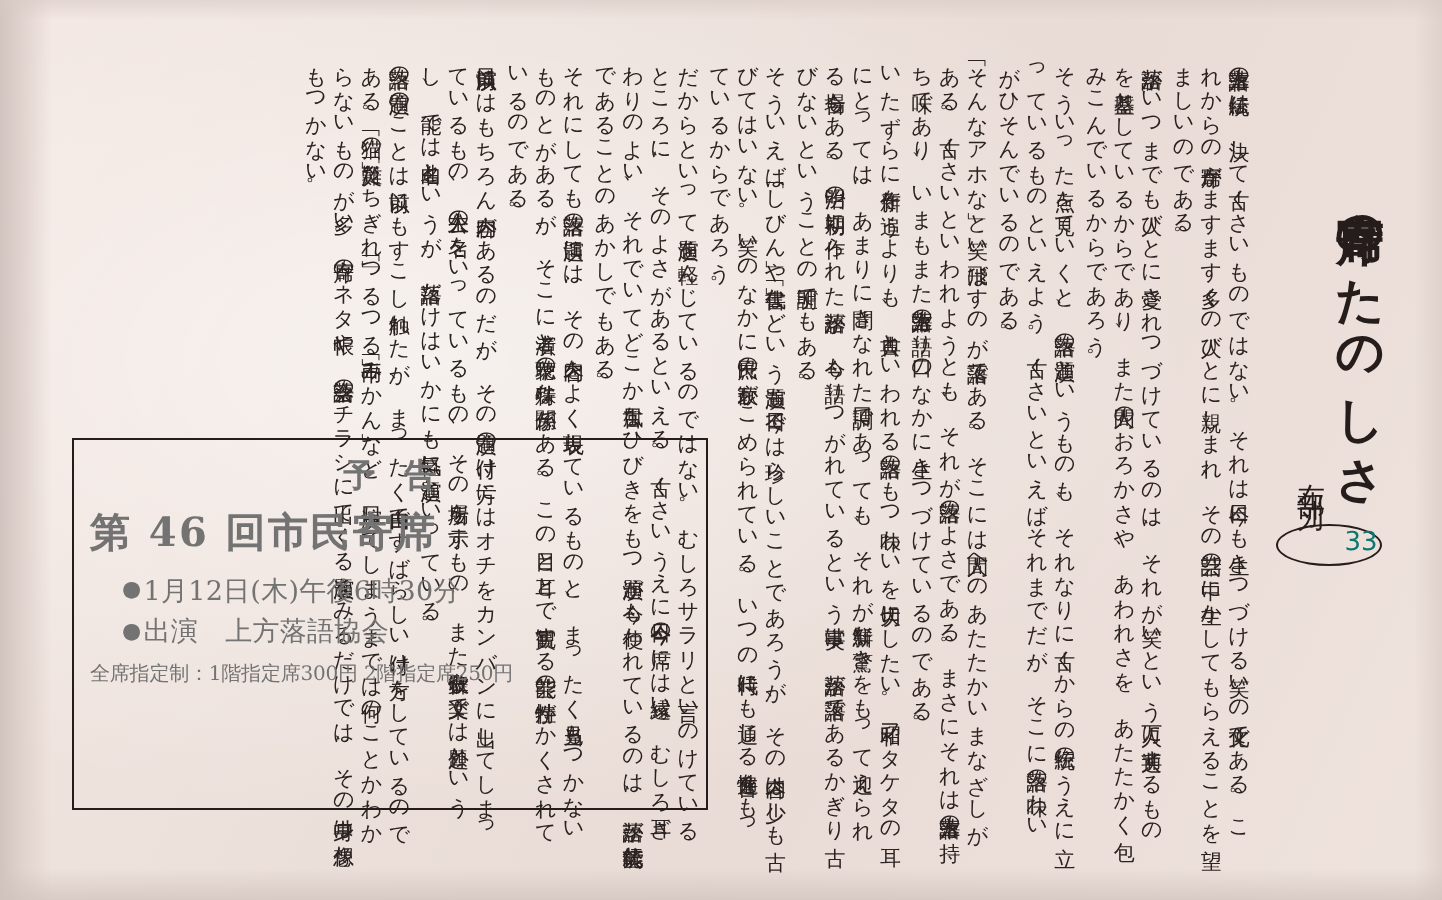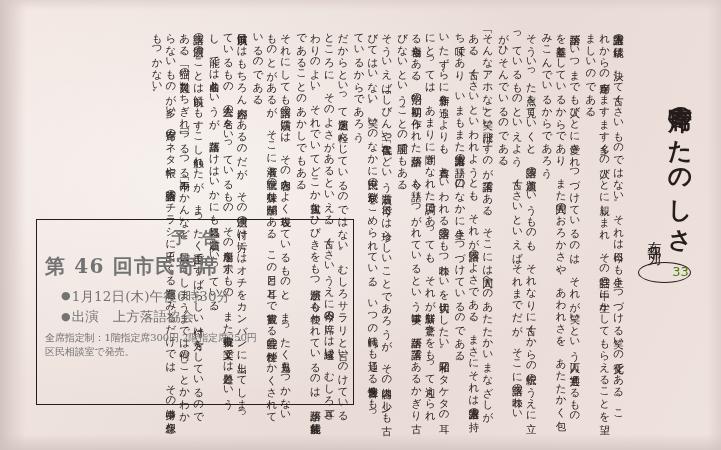--- a/index.html
+++ b/index.html
@@ -74,21 +74,21 @@
     position: absolute;
     right: 30px;
     top: 262px;
     font-size: 13px;
     border: 1px solid #241d1b;
     border-radius: 50%;
     width: 19px;
     height: 19px;
     line-height: 18px;
     text-align: center;
-    color: #4d7c0f;
+    color: #0f766e;
     font-family: "DejaVu Sans", sans-serif;
     padding-left: 32px;
   }
   #author {
     position: absolute;
     right: 57px;
     top: 230px;
     font-size: 14px;
     line-height: 1.3;
     letter-spacing: 0.3em;
@@ -194,16 +194,15 @@
 
     <div class="bullet-line">
       <span class="bullet-dot">●</span><span>1月12日(木)午後6時30分</span>
     </div>
     <div class="bullet-line">
       <span class="bullet-dot">●</span><span>出演　上方落語協会</span>
     </div>
 
     <div id="notice-lines">
       <div class="plain-line">全席指定制：1階指定席300円 2階指定席250円</div>
-      <div class="plain-line">区民相談室で発売。</div>
     </div>
   </div>
 </div>
 
 </body></html>

